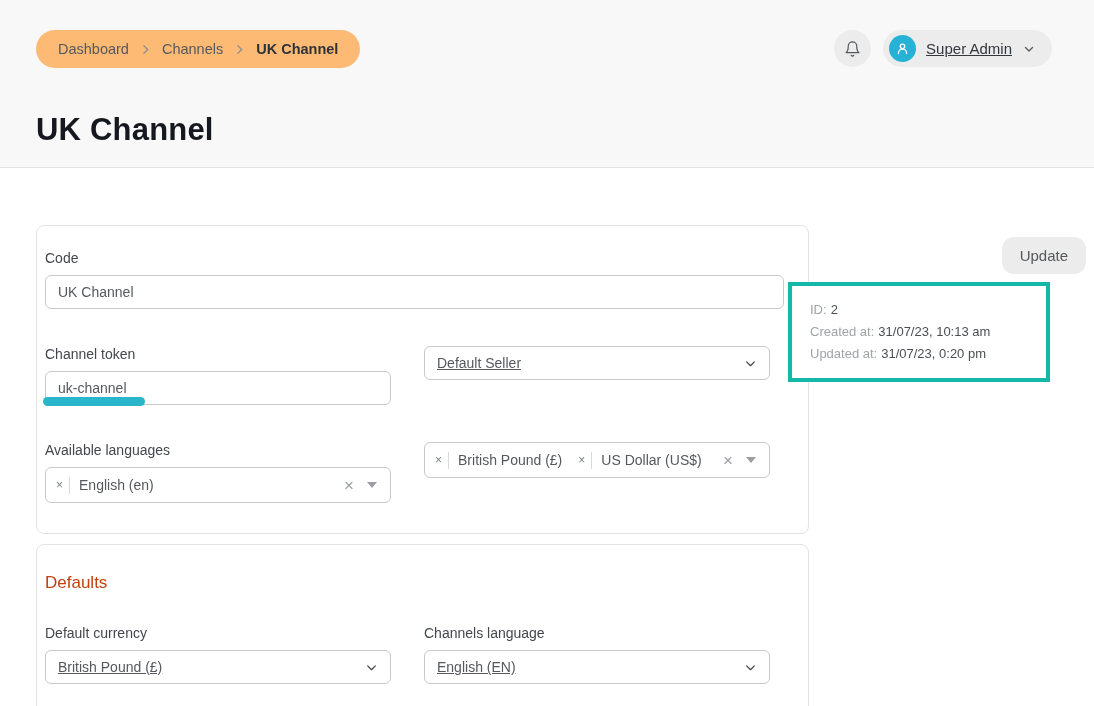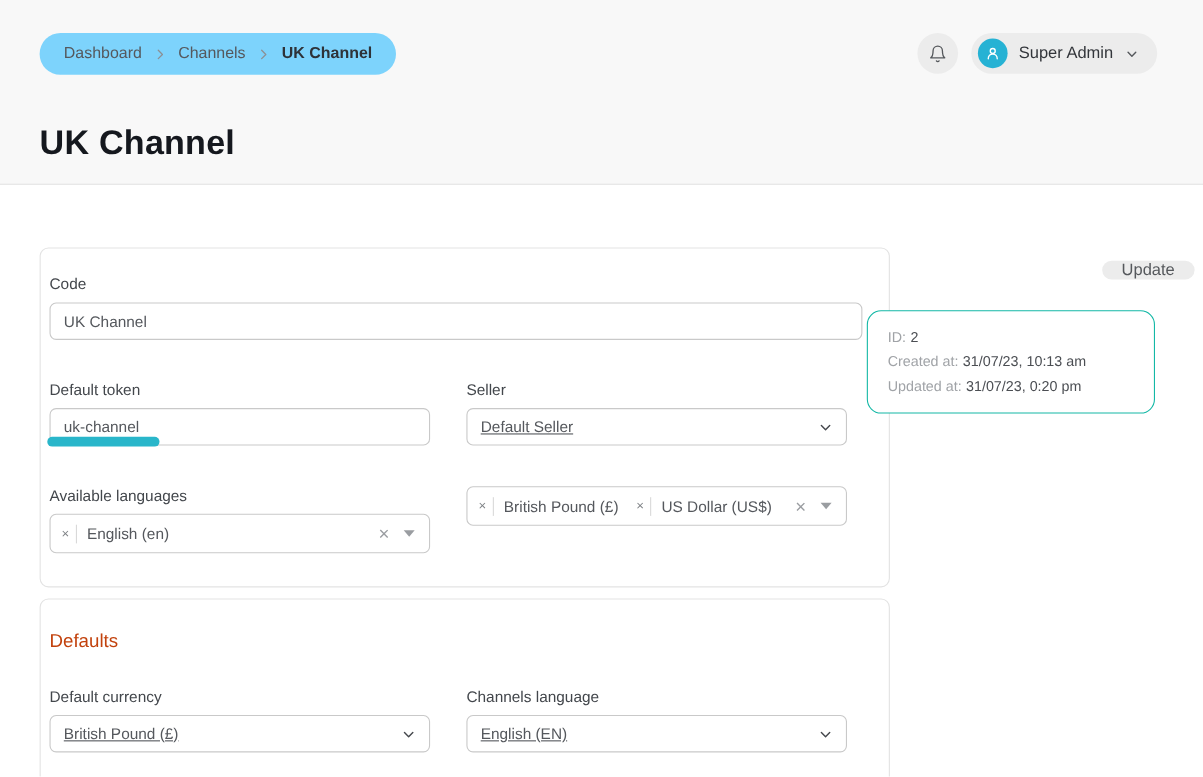--- a/index.html
+++ b/index.html
@@ -16,21 +16,21 @@
     background: #f8f8f8;
     border-bottom: 1px solid #e4e4e4;
     position: relative;
   }
   .topbar {
     display: flex; align-items: flex-start; justify-content: space-between;
     padding: 30px 42px 0 36px;
   }
   .breadcrumb {
     display: inline-flex; align-items: center;
-    background: #7dd3fc; border-radius: 20px;
+    background: #fdba74; border-radius: 20px;
     height: 38px; padding: 0 22px; gap: 10px;
   }
   .crumb { font-size: 14.5px; color: #55585d; cursor: pointer; }
   .crumb.current { color: #2e3238; font-weight: 700; cursor: default; }
   .crumb-sep { display: inline-flex; align-items: center; }
   .topbar-right { display: flex; align-items: center; gap: 12px; }
   .bell-btn {
     width: 37px; height: 37px; border-radius: 50%;
     background: #ececec; border: none; cursor: pointer;
     display: inline-flex; align-items: center; justify-content: center;
@@ -38,35 +38,35 @@
   .user-pill {
     display: inline-flex; align-items: center; gap: 10px;
     background: #ececec; border: none; cursor: pointer;
     border-radius: 20px; height: 37px; padding: 0 16px 0 6px;
   }
   .avatar {
     width: 27px; height: 27px; border-radius: 50%;
     background: #26b2d4;
     display: inline-flex; align-items: center; justify-content: center;
   }
-  .user-name { font-size: 15px; color: #33363b; }
+  .user-name { font-size: 15px; color: #33363b; text-decoration: underline; }
   .page-title {
     font-size: 31px; font-weight: 700; color: #15181e;
     letter-spacing: 0.2px;
     margin: 44px 0 0 36px;
   }
 
   
   .content { position: relative; padding: 0 8px 0 36px; }
   .update-btn {
     position: absolute; top: 12px; right: 8px;
     background: #ececec; color: #55585c;
     border: none; border-radius: 12px; cursor: pointer;
     font-size: 15px; font-family: inherit;
-    padding: 0 18px;
+    padding: 10px 18px;
   }
   .main-col { width: 773px; margin-top: 57px; }
   .card {
     background: #ffffff;
     border: 1px solid #e3e3e3;
     border-radius: 8px;
     padding: 24px 24px 30px 8px;
   }
   .card + .card { margin-top: 10px; }
   .defaults-card { padding-top: 28px; padding-bottom: 60px; }
@@ -116,21 +116,21 @@
   }
   .ms-caret {
     width: 0; height: 0;
     border-left: 5px solid transparent; border-right: 5px solid transparent;
     border-top: 6px solid #9a9da1;
   }
 
   
   .meta-card {
     position: absolute; top: 57px; left: 788px; width: 262px;
-    background: #fff; border: 1px solid #14b8a6; border-radius: 13px;
+    background: #fff; border: 4px solid #14b8a6; border-radius: 0;
     padding: 13px 18px; font-size: 13px; line-height: 22px;
   }
   .meta-row { display: flex; gap: 4px; white-space: nowrap; }
   .meta-label { color: #a0a3a7; }
   .meta-value { color: #4b4e53; }
 </style>
 </head>
 <body>
 
 <div class="header">
@@ -186,28 +186,27 @@
   <div class="main-col">
 
     <section class="card">
       <div class="field-group">
         <label class="field-label">Code</label>
         <input class="text-input" type="text" value="UK Channel" style="">
       </div>
 
       <div class="field-row">
         <div class="field-col">
-          <label class="field-label">Default token</label>
+          <label class="field-label">Channel token</label>
           <div class="input-wrap">
             <input class="text-input" type="text" value="uk-channel" style="">
             <div class="highlight-bar"></div>
           </div>
         </div>
         <div class="field-col">
-          <label class="field-label">Seller</label>
           <div class="select-box">
             <span class="select-value">Default Seller</span>
             <span style="display:inline-flex">
               <svg width="13" height="13" viewBox="0 0 24 24" fill="none" stroke="#45484d" stroke-width="2.4" stroke-linecap="round" stroke-linejoin="round">
                   <polyline points="5 9 12 16 19 9"></polyline>
                 </svg>
             </span>
           </div>
         </div>
       </div>

